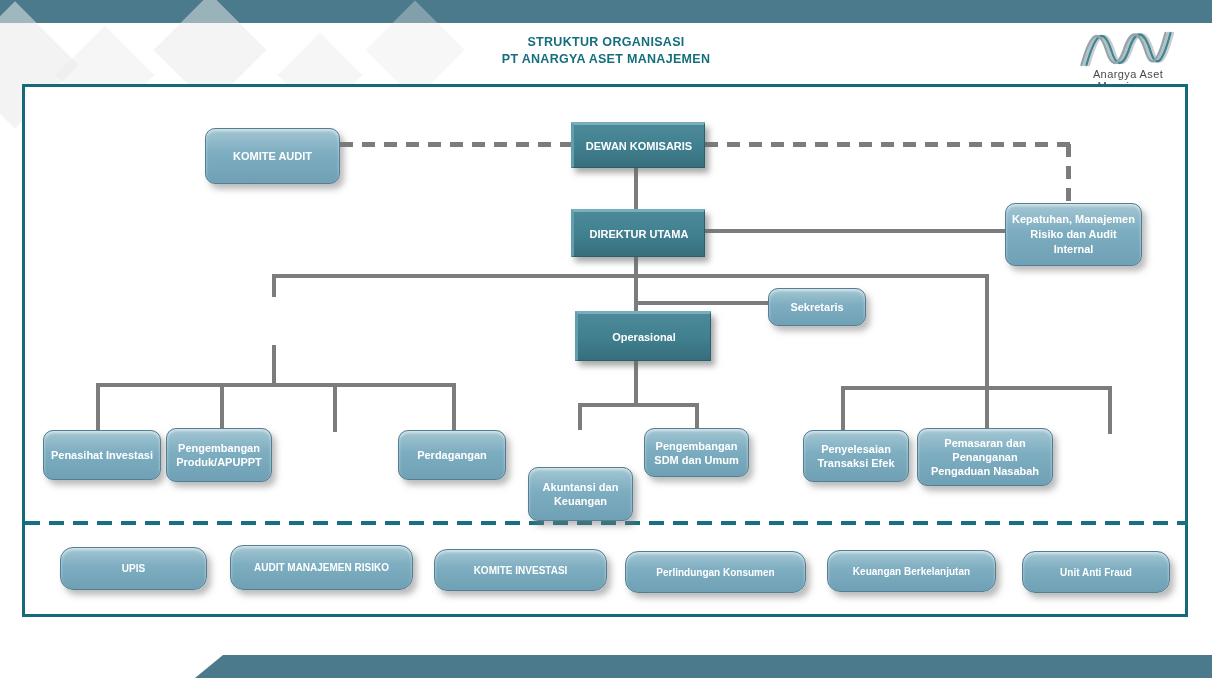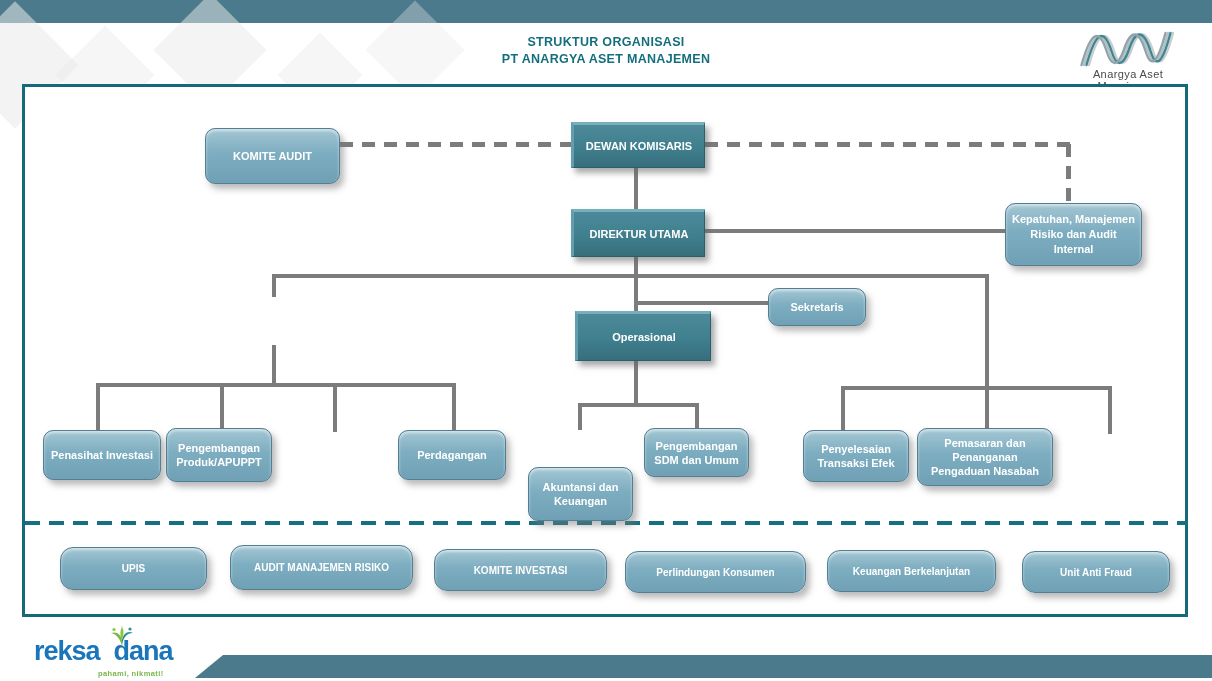--- a/index.html
+++ b/index.html
@@ -181,31 +181,15 @@
   <div class="node light pill" style="left:625px;top:551px;width:181px;height:42px;">
       <span>Perlindungan Konsumen</span>
     </div>
   <div class="node light pill" style="left:827px;top:550px;width:169px;height:42px;">
       <span>Keuangan Berkelanjutan</span>
     </div>
   <div class="node light pill" style="left:1022px;top:551px;width:148px;height:42px;">
       <span>Unit Anti Fraud</span>
     </div>
 
-  <div class="reksadana">
-    <span class="word">reksa</span><span class="word" style="margin-left:14px;">dana</span>
-    <span class="splash">
-      <svg width="28" height="22" viewBox="0 0 28 22">
-        <g>
-          <path d="M14 20 C 12 12, 8 8, 3 7 C 9 5, 13 9, 14 14 Z" fill="#7ab648"></path>
-          <path d="M14 20 C 15 11, 19 7, 25 7 C 20 4, 15 8, 14 14 Z" fill="#2f8f8f"></path>
-          <path d="M13 13 C 12 8, 12 4, 14 1 C 16 4, 16 9, 14 13 Z" fill="#8dc63f"></path>
-          <circle cx="6" cy="3.5" r="1.6" fill="#8dc63f"></circle>
-          <circle cx="22" cy="3" r="1.6" fill="#2f8f8f"></circle>
-          <circle cx="14" cy="0.8" r="0.5" fill="#8dc63f"></circle>
-        </g>
-      </svg>
-    </span>
-    <div class="tag">pahami, nikmati!</div>
-  </div>
   <div class="footbar"></div>
 
 </div>
 
 </body></html>

